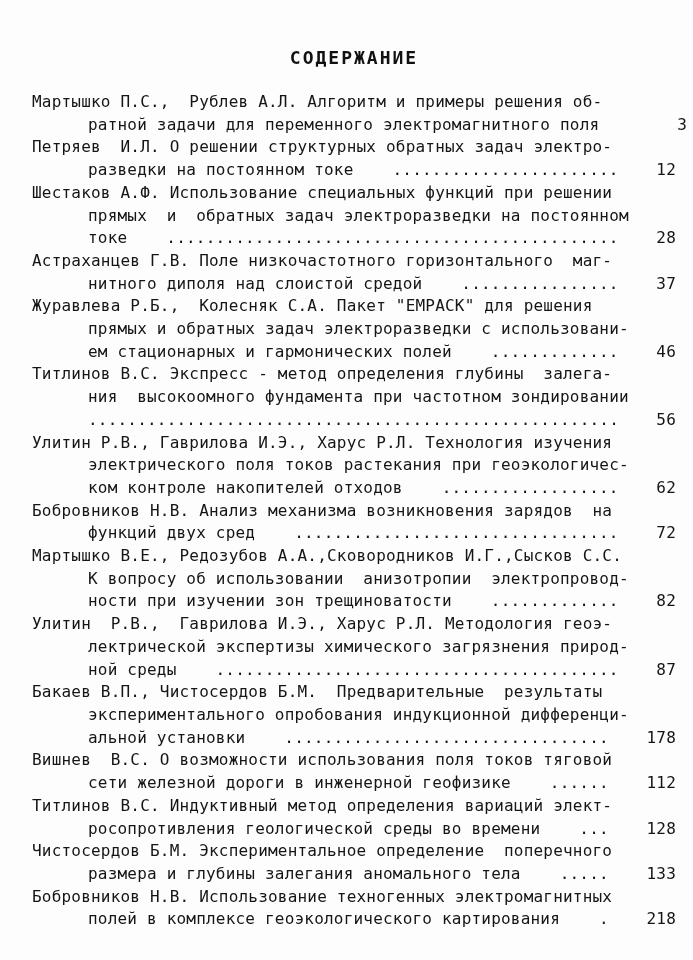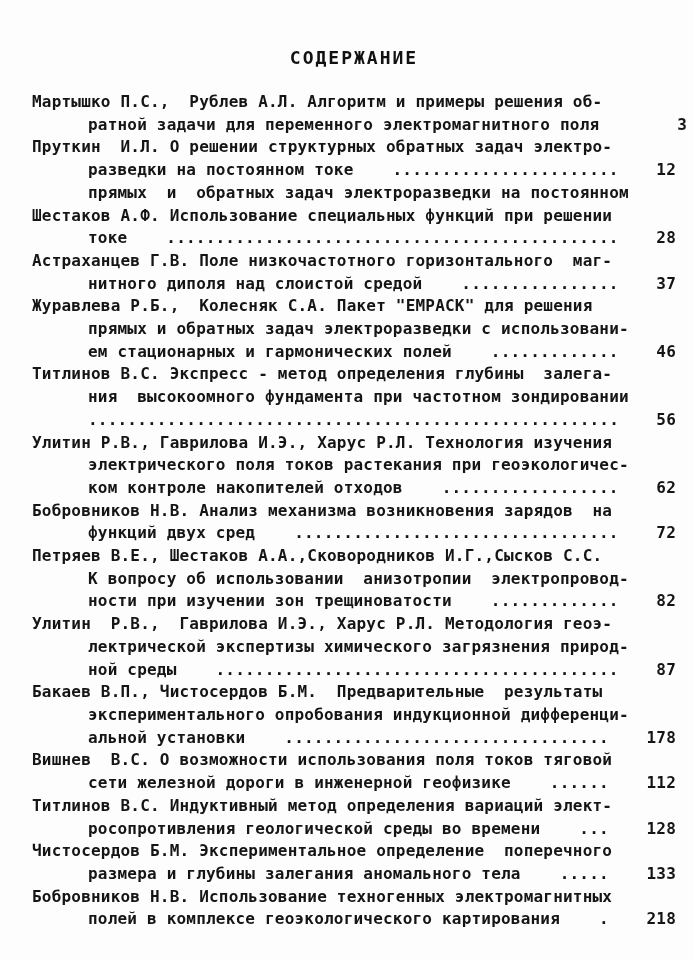--- a/index.html
+++ b/index.html
@@ -25,21 +25,21 @@
     margin-bottom:21px;
     color:#111;
   }
   .toc-entries{width:100%;}
   .toc-entry{margin:0;}
   .toc-line{
     display:flex;
     align-items:baseline;
     line-height:22.7px;
     font-size:16px;
-    font-weight:bold;
+    font-weight:normal;
     letter-spacing:0.2px;
   }
   .toc-line.cont{padding-left:56px;gap:39px;}
   .toc-line .txt{
     white-space:pre;
     flex:0 0 auto;
   }
   .toc-line .dots{
     flex:1 1 auto;
     min-width:0;
@@ -62,35 +62,35 @@
           <span class="txt">Мартышко П.С.,  Рублев А.Л. Алгоритм и примеры решения об-</span>
         </div>
         <div class="toc-line cont">
           <span class="txt">ратной задачи для переменного электромагнитного поля</span>
           <span class="dots">..........................................................................................</span>
           <span class="pg">3</span>
         </div>
       </div>
       <div class="toc-entry">
         <div class="toc-line">
-          <span class="txt">Пруткин  И.Л. О решении структурных обратных задач электро-</span>
+          <span class="txt">Петряев  И.Л. О решении структурных обратных задач электро-</span>
         </div>
         <div class="toc-line cont">
           <span class="txt">разведки на постоянном токе</span>
           <span class="dots">..........................................................................................</span>
           <span class="pg">12</span>
         </div>
       </div>
       <div class="toc-entry">
+        <div class="toc-line">
+          <span class="txt">Шестаков А.Ф. Использование специальных функций при решении</span>
+        </div>
         <div class="toc-line cont">
           <span class="txt">прямых  и  обратных задач электроразведки на постоянном</span>
         </div>
-        <div class="toc-line">
-          <span class="txt">Шестаков А.Ф. Использование специальных функций при решении</span>
-        </div>
         <div class="toc-line cont">
           <span class="txt">токе</span>
           <span class="dots">..........................................................................................</span>
           <span class="pg">28</span>
         </div>
       </div>
       <div class="toc-entry">
         <div class="toc-line">
           <span class="txt">Астраханцев Г.В. Поле низкочастотного горизонтального  маг-</span>
         </div>
@@ -143,21 +143,21 @@
           <span class="txt">Бобровников Н.В. Анализ механизма возникновения зарядов  на</span>
         </div>
         <div class="toc-line cont">
           <span class="txt">функций двух сред</span>
           <span class="dots">..........................................................................................</span>
           <span class="pg">72</span>
         </div>
       </div>
       <div class="toc-entry">
         <div class="toc-line">
-          <span class="txt">Петряев В.Е., Шестаков А.А.,Сковородников И.Г.,Сысков С.С.</span>
+          <span class="txt">Мартышко В.Е., Редозубов А.А.,Сковородников И.Г.,Сысков С.С.</span>
         </div>
         <div class="toc-line cont">
           <span class="txt">К вопросу об использовании  анизотропии  электропровод-</span>
         </div>
         <div class="toc-line cont">
           <span class="txt">ности при изучении зон трещиноватости</span>
           <span class="dots">..........................................................................................</span>
           <span class="pg">82</span>
         </div>
       </div>

